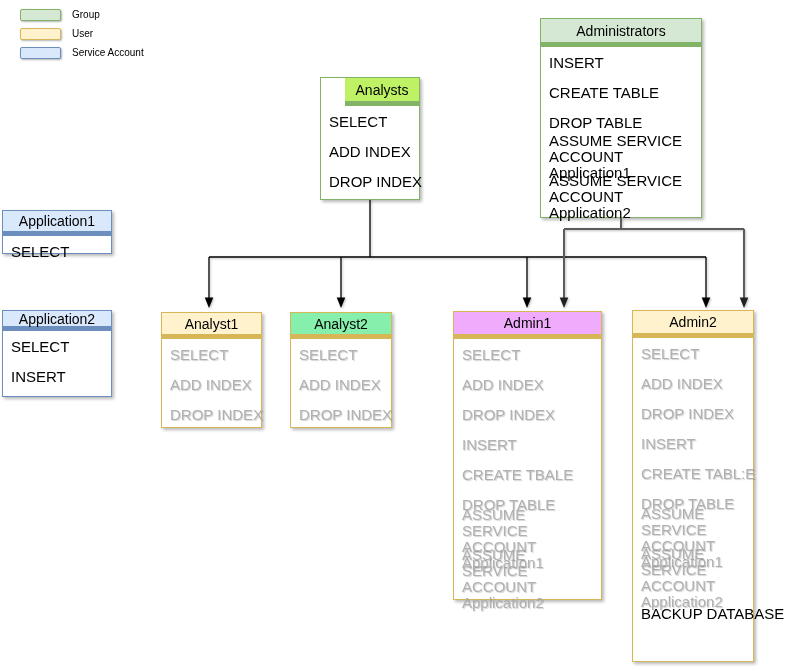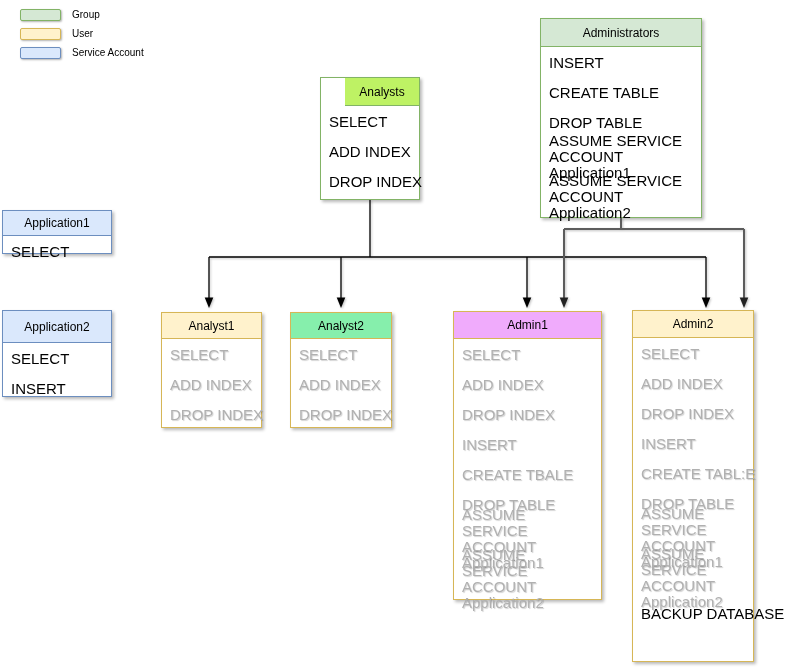--- a/index.html
+++ b/index.html
@@ -8,22 +8,22 @@
   
   #legend{position:absolute;left:20px;top:8px;}
   .legend-row{display:flex;align-items:center;height:14px;margin-bottom:5px;}
   .swatch{display:inline-block;width:41px;height:12px;border:1px solid #999;border-radius:2px;
           box-shadow:1px 1px 2px rgba(0,0,0,0.3);margin-right:11px;box-sizing:border-box;}
   .legend-label{font-size:10px;color:#000;line-height:14px;}
 
   
   .node{position:absolute;background:#ffffff;border:1px solid #999;box-sizing:border-box;
         box-shadow:2px 2px 3px rgba(0,0,0,0.28);}
-  .node-header{display:flex;align-items:center;justify-content:center;font-size:12px;color:#000;
-        border-bottom:1px solid #0369a1;box-sizing:border-box;}
+  .node-header{display:flex;align-items:center;justify-content:center;font-size:14px;color:#000;
+        border-bottom:5px solid #0369a1;box-sizing:border-box;}
   .node-body{display:block;}
   .node-item{display:flex;align-items:center;padding:0 8px;font-size:15px;color:#000;box-sizing:border-box;}
   .node-item.h1{height:30px;white-space:nowrap;}
   .node-item.h2{height:40px;line-height:16px;}
   .node-item.muted{color:#b0b0b0;text-shadow:1px 1px 1px rgba(0,0,0,0.18);}
 
   
   #edges{position:absolute;left:0;top:0;pointer-events:none;
          filter:drop-shadow(1px 1px 1px rgba(0,0,0,0.25));}
 </style>
@@ -66,21 +66,21 @@
           <div class="node-item h2">ASSUME SERVICE ACCOUNT Application2</div>
         </div>
       </div>
       <div class="node" style="left: 2px; top: 210px; width: 110px; height: 44px; border-color: rgb(108, 142, 191);">
         <div class="node-header" style="height: 25px; background: rgb(218, 232, 252); border-bottom-color: rgb(108, 142, 191);">Application1</div>
         <div class="node-body">
           <div class="node-item h1">SELECT</div>
         </div>
       </div>
       <div class="node" style="left: 2px; top: 310px; width: 110px; height: 87px; border-color: rgb(108, 142, 191);">
-        <div class="node-header" style="height: 32px; background: rgb(218, 232, 252); border-bottom-color: rgb(108, 142, 191);">Application2</div>
+        <div class="node-header" style="height: 20px; background: rgb(218, 232, 252); border-bottom-color: rgb(108, 142, 191);">Application2</div>
         <div class="node-body">
           <div class="node-item h1">SELECT</div>
           <div class="node-item h1">INSERT</div>
         </div>
       </div>
       <div class="node" style="left: 161px; top: 312px; width: 101px; height: 116px; border-color: rgb(214, 182, 86);">
         <div class="node-header" style="height: 26px; background: rgb(255, 242, 204); border-bottom-color: rgb(214, 182, 86);">Analyst1</div>
         <div class="node-body">
           <div class="node-item h1 muted">SELECT</div>
           <div class="node-item h1 muted">ADD INDEX</div>

